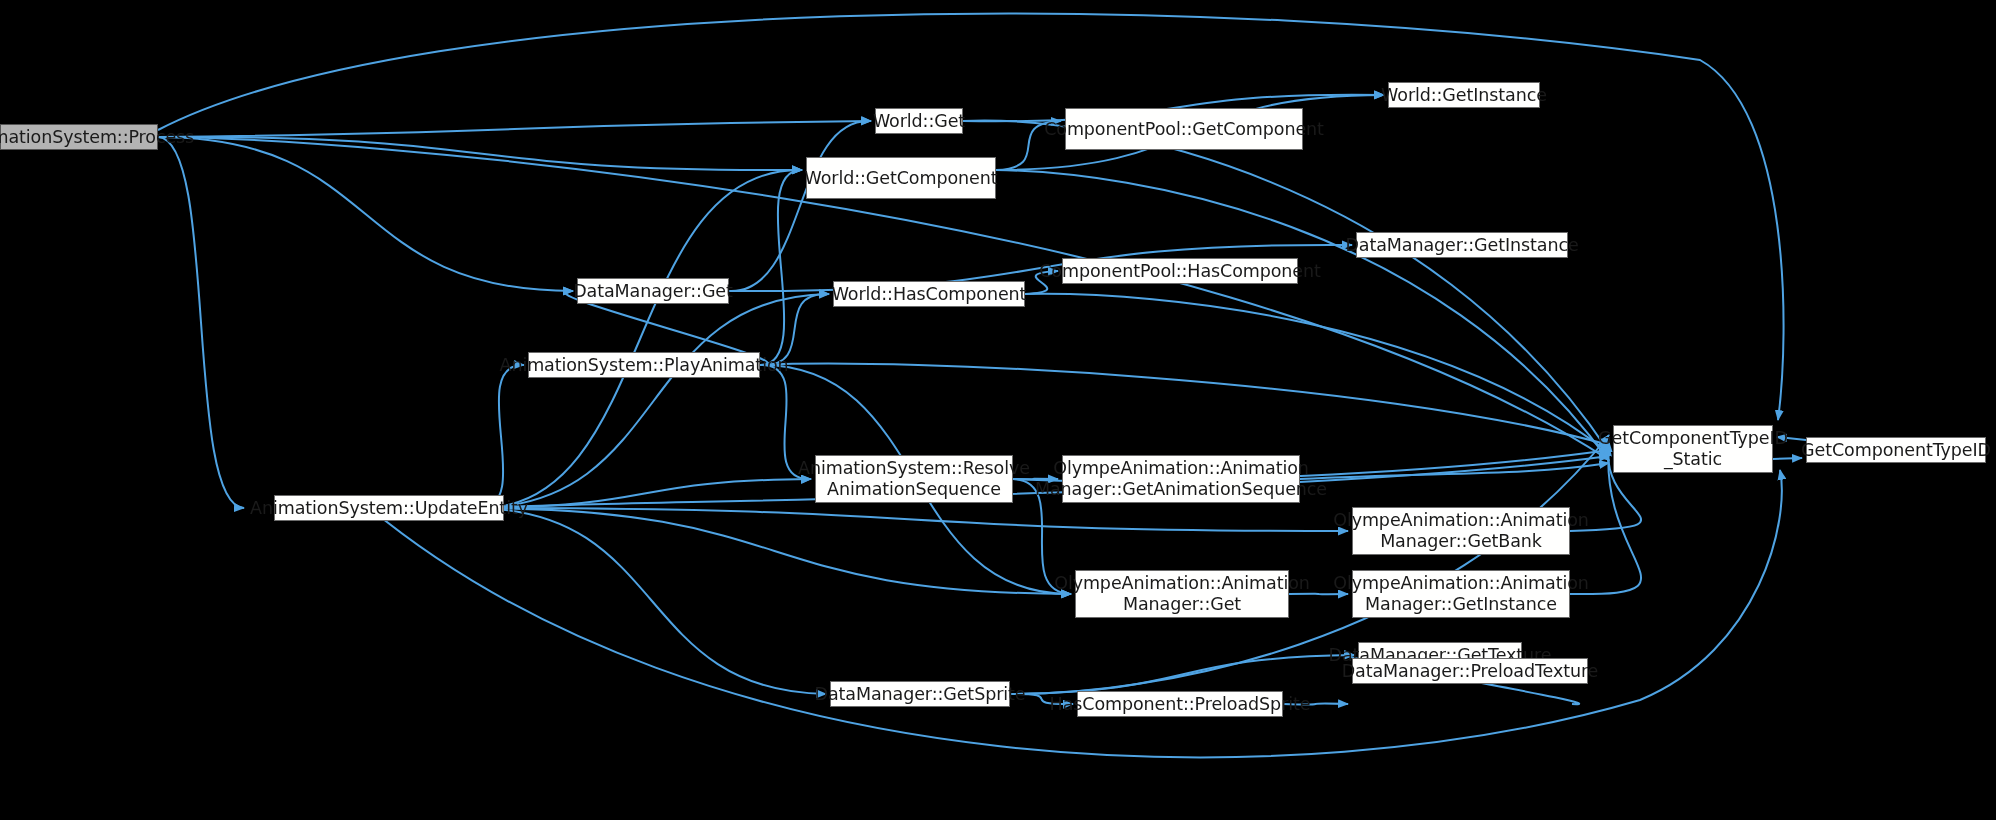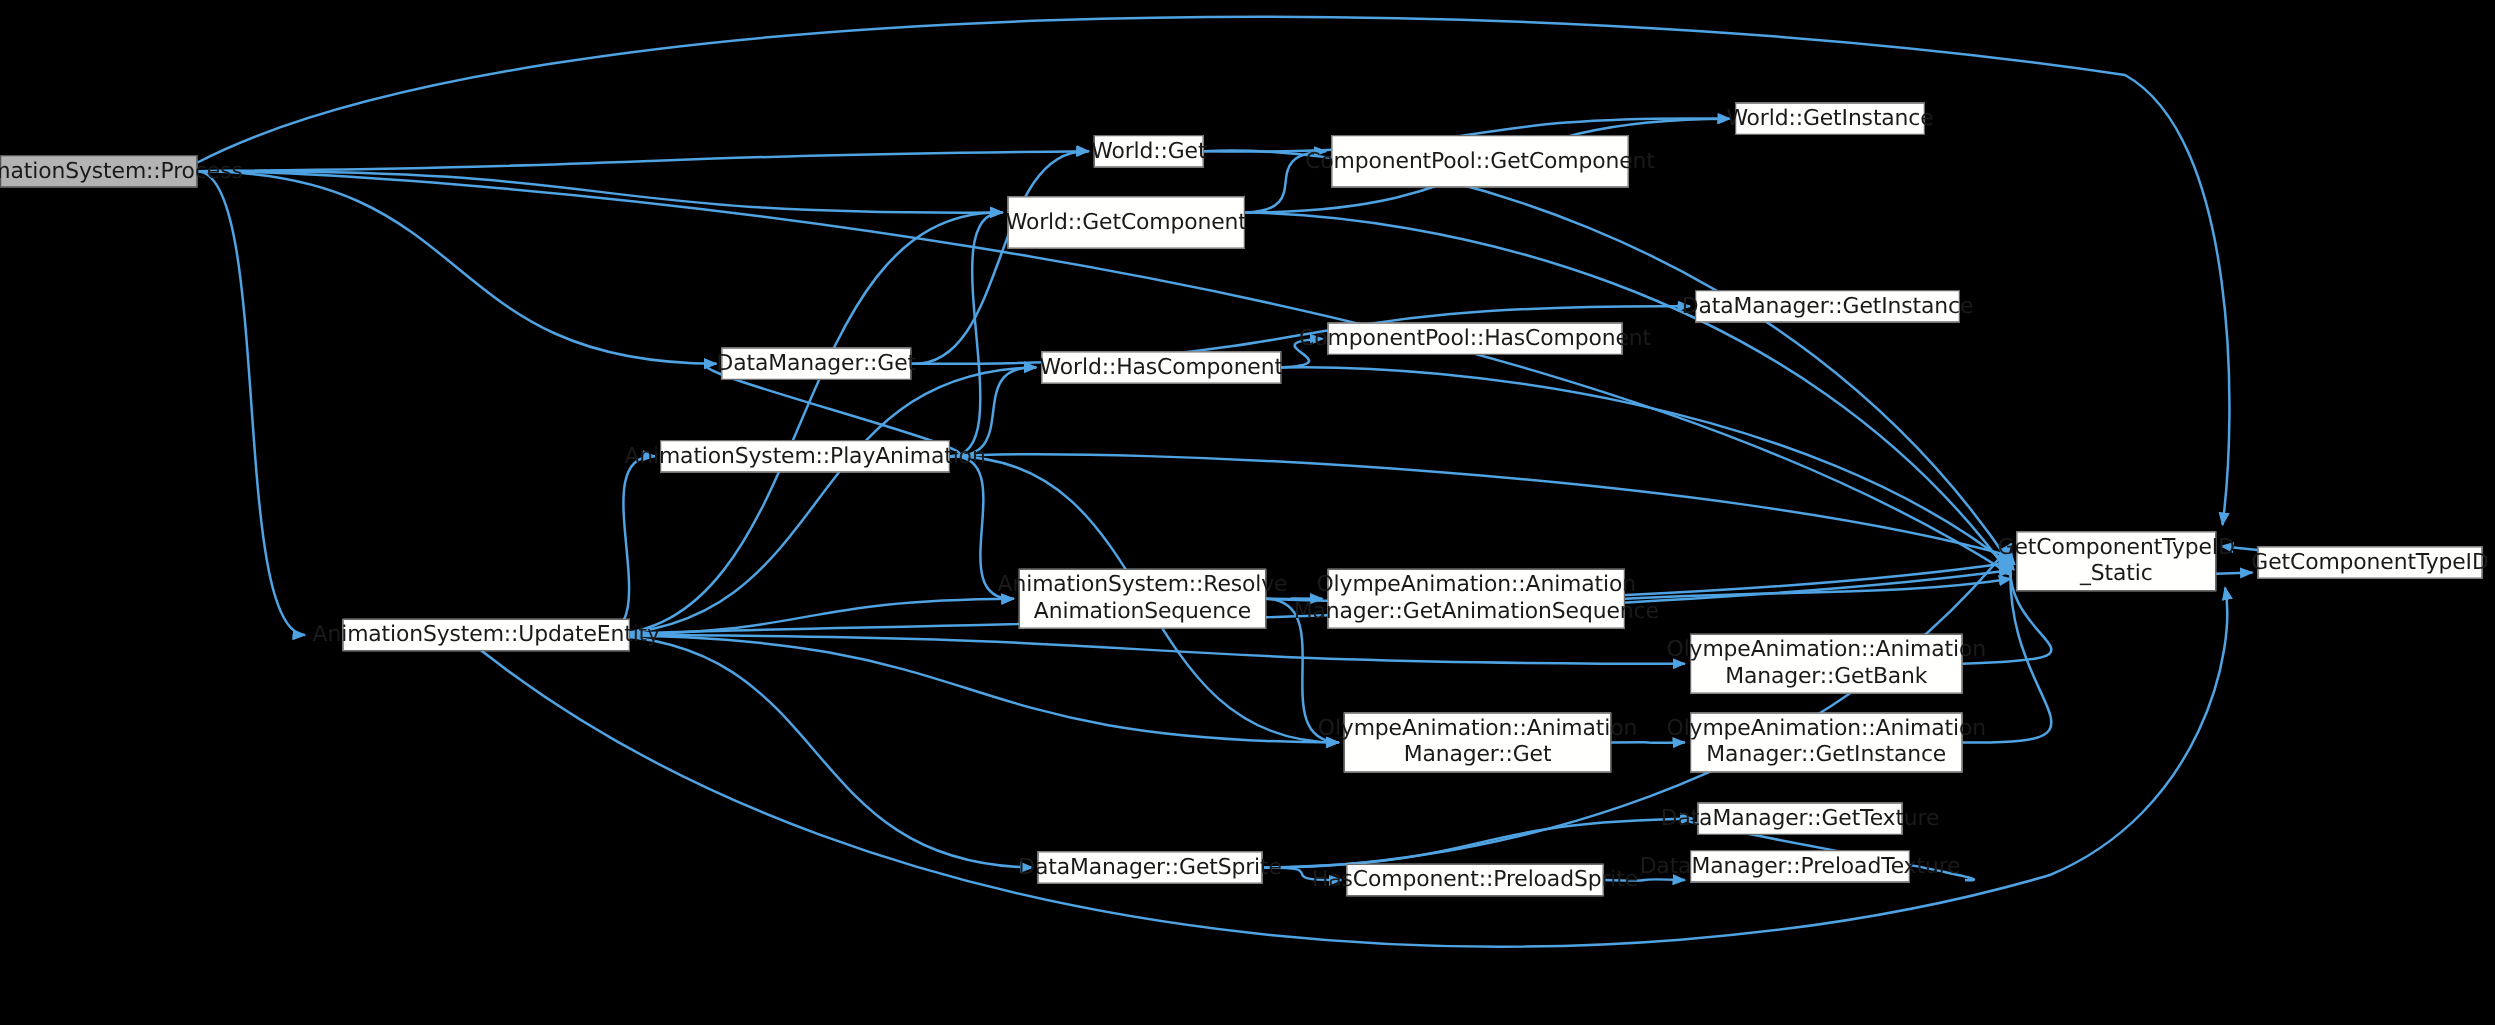--- a/index.html
+++ b/index.html
@@ -103,15 +103,15 @@
       <div class="node" style="left: 248px; top: 495px; width: 230px; height: 26px; margin-left: 26px;"><span>AnimationSystem::UpdateEntity</span></div>
       <div class="node" style="left: 1352px; top: 507px; width: 218px; height: 48px;"><span>OlympeAnimation::Animation
 Manager::GetBank</span></div>
       <div class="node" style="left: 1075px; top: 570px; width: 214px; height: 48px;"><span>OlympeAnimation::Animation
 Manager::Get</span></div>
       <div class="node" style="left: 1352px; top: 570px; width: 218px; height: 48px;"><span>OlympeAnimation::Animation
 Manager::GetInstance</span></div>
       <div class="node" style="left: 1358px; top: 642px; width: 164px; height: 26px;"><span>DataManager::GetTexture</span></div>
       <div class="node" style="left: 830px; top: 681px; width: 180px; height: 26px;"><span>DataManager::GetSprite</span></div>
       <div class="node" style="left: 1077px; top: 691px; width: 206px; height: 26px;"><span>HasComponent::PreloadSprite</span></div>
-      <div class="node" style="left: 1352px; top: 680px; width: 176px; height: 26px;"><span>DataManager::PreloadTexture</span></div>
+      <div class="node" style="left: 1352px; top: 658px; width: 236px; height: 26px;"><span>DataManager::PreloadTexture</span></div>
     </div>
 </div>
 
 </body></html>

